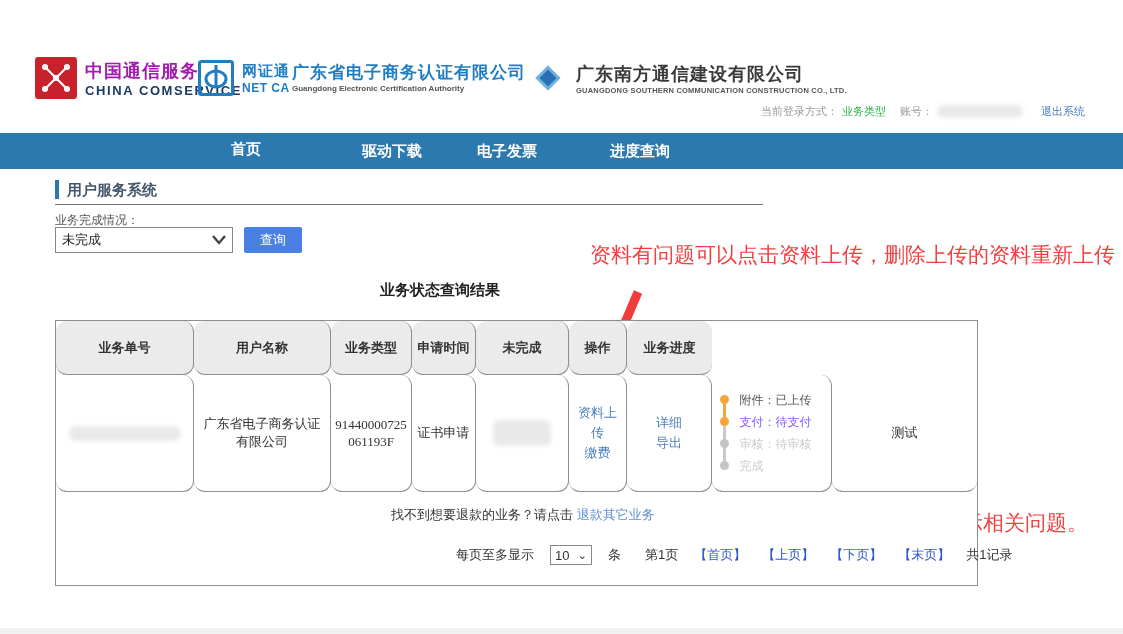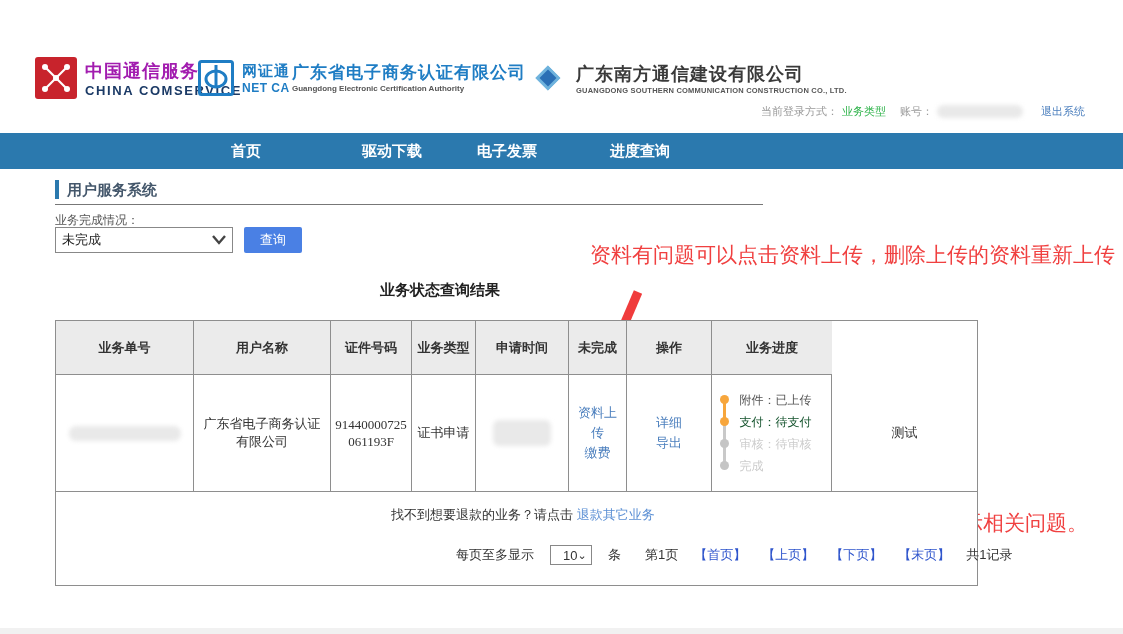--- a/index.html
+++ b/index.html
@@ -48,49 +48,49 @@
   .note1{left:590px;top:240px;width:530px;}
   .note2{left:647px;top:508px;white-space:nowrap;}
 
   .tbl-title{left:380px;top:281px;width:220px;text-align:left;font-size:15px;
              font-weight:bold;color:#222;}
 
   
   .tbl{left:55px;top:320px;width:923px;border:1px solid #8e8e8e;box-sizing:border-box;background:#fff;}
   .grid{display:grid;grid-template-columns:138px 137px 81px 64px 93px 58px 85px 120px auto;}
   .cell{border-right:1px solid #8e8e8e;display:flex;flex-direction:column;align-items:center;
-        justify-content:center;text-align:center;font-size:13px;box-sizing:border-box;padding:2px 4px;}
+        justify-content:center;text-align:center;font-size:13px;box-sizing:border-box;padding:2px 4px;border-radius:11px;}
   .cell:last-child{border-right:none;}
   .thead .cell{background:#ebebeb;height:54px;font-weight:bold;color:#333;border-bottom:1px solid #8e8e8e;}
   .trow .cell{height:117px;border-bottom:1px solid #8e8e8e;color:#333;}
   .serif{font-family:"Liberation Serif",serif;word-break:break-all;line-height:17px;}
   .link{color:#4a7ebd;cursor:pointer;}
   .stack{line-height:20px;}
   .tfoot{position:relative;height:93px;}
 
   
   .progress{position:relative;width:104px;text-align:left;}
   .pstep{position:relative;height:22px;line-height:22px;padding-left:20px;font-size:12px;white-space:nowrap;}
   .pdot{position:absolute;left:0;top:6px;width:9px;height:9px;border-radius:50%;}
   .pline{position:absolute;left:3px;width:3px;}
   .orange{background:#f7a63c;}
   .greydot{background:#c5c5c5;}
   .seg1{top:11px;height:22px;background:#f7a63c;}
   .seg2{top:33px;height:22px;background:#c9c9c9;}
   .seg3{top:55px;height:22px;background:#c9c9c9;}
   .p-dark{color:#555;}
-  .p-orange{color:#14532d;}
+  .p-orange{color:#8b5cf6;}
   .p-grey{color:#ccc;}
 
   
   .refund-line{position:absolute;left:335px;top:14px;font-size:13px;color:#333;white-space:nowrap;}
   .pager-line{position:absolute;left:400px;top:53px;font-size:13px;color:#333;white-space:nowrap;
               display:flex;align-items:center;gap:16px;}
   .mini-select{display:inline-flex;align-items:center;justify-content:space-between;
-               border:1px solid #888;width:42px;height:20px;padding:0 12px;box-sizing:border-box;
+               border:1px solid #888;width:42px;height:20px;padding:0 4px;box-sizing:border-box;
                font-size:13px;cursor:pointer;background:#fff;}
   .pager-link{color:#2f55cc;cursor:pointer;}
   .chev{font-size:11px;color:#333;}
 
   .bottom-strip{left:0;top:628px;width:1123px;height:6px;background:#f1f1f1;}
 </style>
 </head>
 <body>
 
 <div class="abs logo" style="left:35px;top:57px;">
@@ -145,21 +145,21 @@
 
 <div class="abs login" style="right:38px;top:104px;">
   <span>当前登录方式：</span>
   <span class="green">业务类型</span>
   <span style="margin-left:10px;">账号：</span>
   <span class="blur" style="width:86px;height:13px;"></span>
   <span class="link">退出系统</span>
 </div>
 
 <div class="abs nav">
-  <span style="left:246px;">首页</span>
+  <span style="left:246px;font-family:Liberation Mono, monospace;">首页</span>
   <span style="left:392px;">驱动下载</span>
   <span style="left:507px;">电子发票</span>
   <span style="left:640px;">进度查询</span>
 </div>
 
 <div class="abs sec-title">用户服务系统</div>
 <div class="abs sec-rule"></div>
 
 <div class="abs filter-label">业务完成情况：</div>
 <div class="abs select">
@@ -183,21 +183,20 @@
   <rect x="9" y="26" width="8" height="42" fill="#f03c3c"></rect>
 </svg>
 
 <div class="abs tbl-title">业务状态查询结果</div>
 
 <div class="abs tbl">
 
   <div class="grid thead">
     <div class="cell">业务单号</div>
     <div class="cell">用户名称</div>
-    <div class="cell">证件号码</div>
     <div class="cell">业务类型</div>
     <div class="cell">申请时间</div>
     <div class="cell">未完成</div>
     <div class="cell">操作</div>
     <div class="cell">业务进度</div>
   </div>
 
   <div class="grid trow">
     <div class="cell">
       <span class="blur" style="width:112px;height:15px;"></span>

